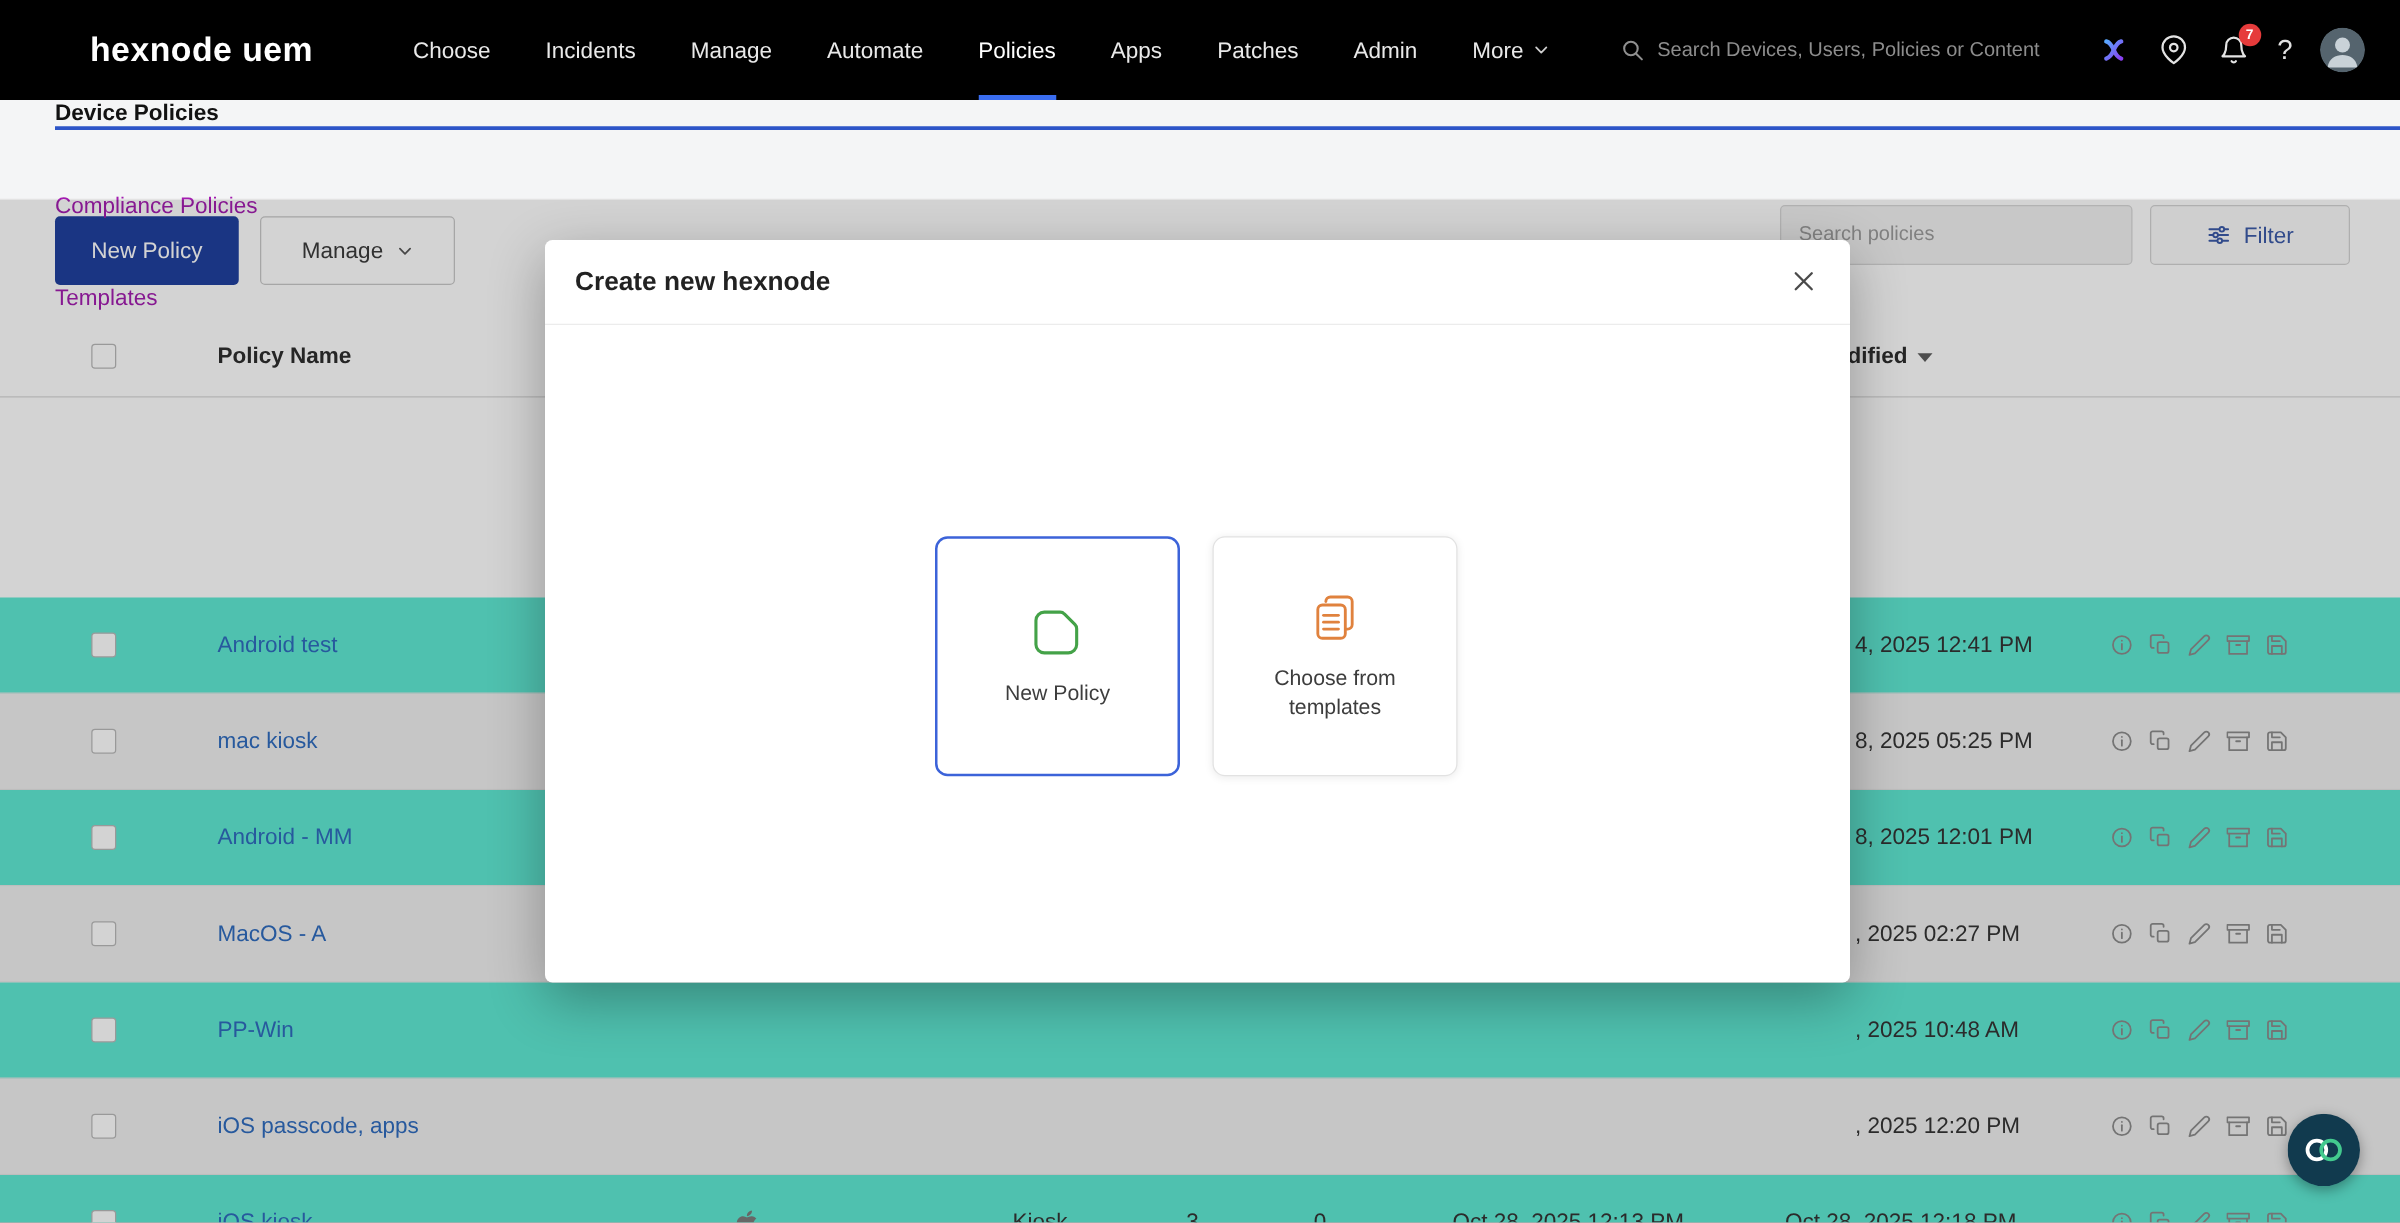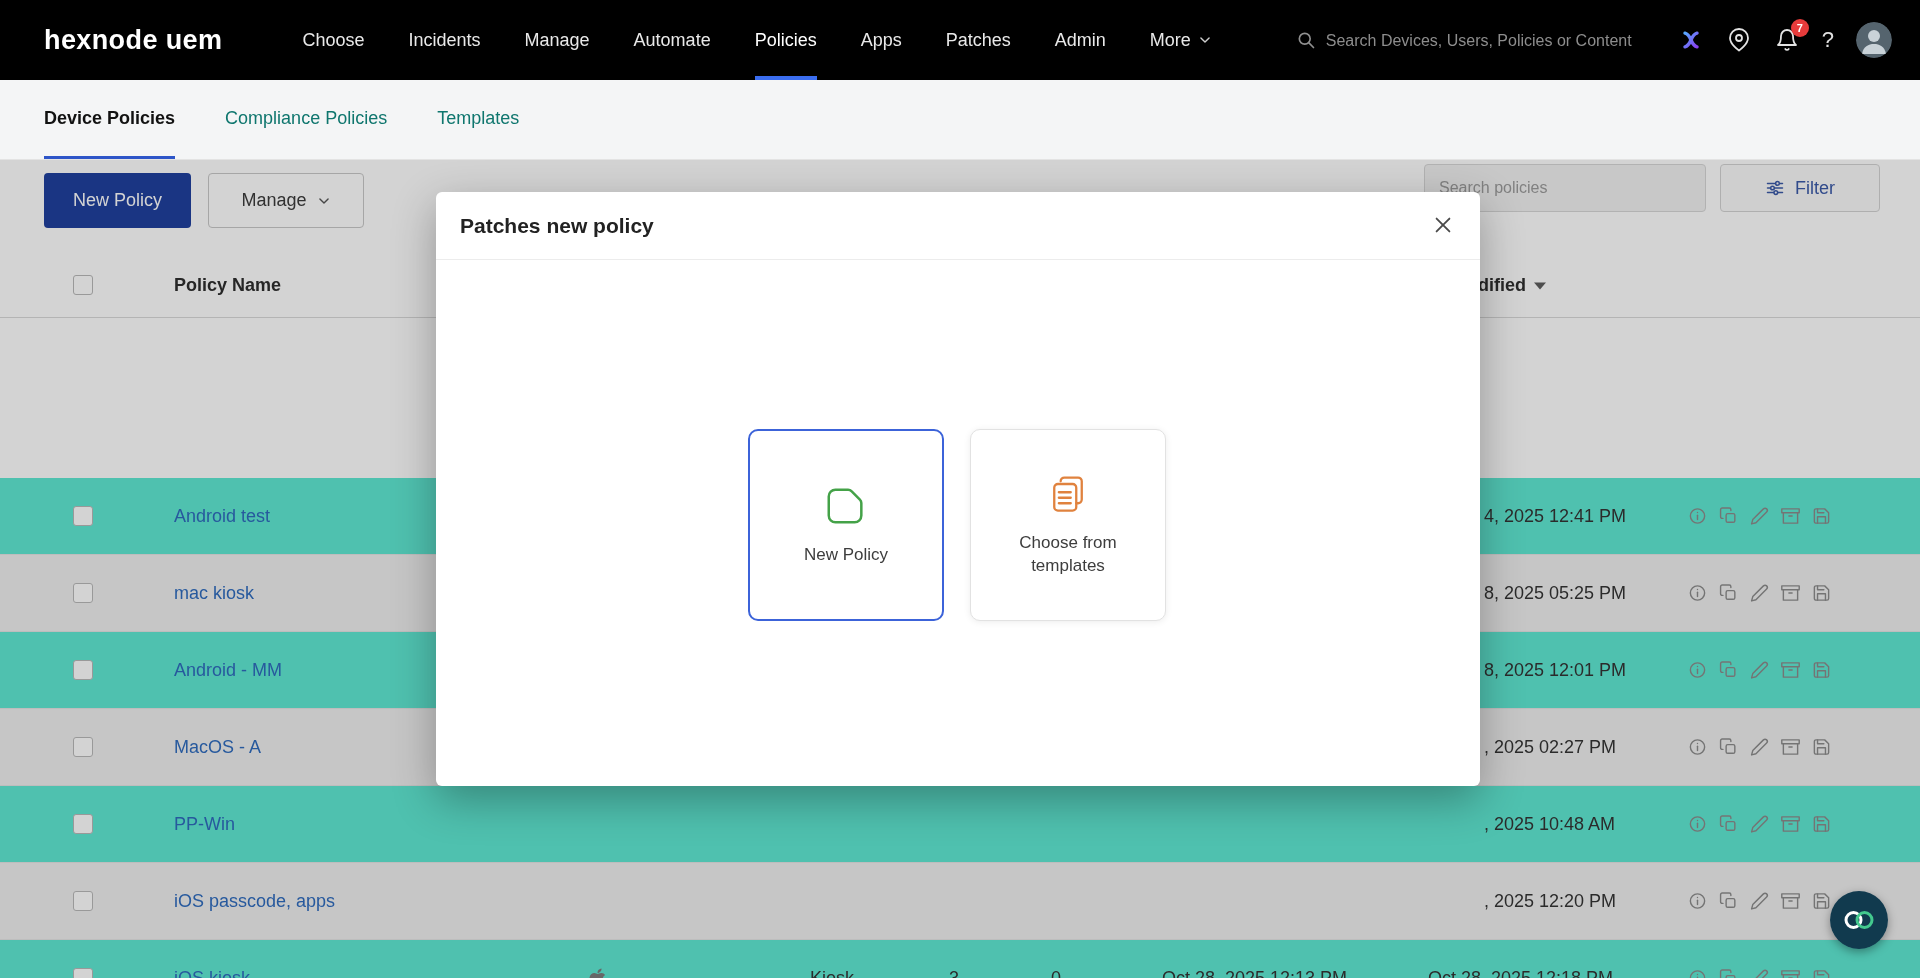--- a/index.html
+++ b/index.html
@@ -3,21 +3,21 @@
 <meta charset="utf-8">
 <style>
   * { margin:0; padding:0; box-sizing:border-box; }
   body { font-family:"Liberation Sans", sans-serif; background:#222; }
   .screen { position:relative; width:1920px; height:978px; background:#fff; overflow:hidden; }
 
   
   .topnav { position:absolute; top:0; left:0; right:0; height:80px; background:#000;
             display:flex; align-items:stretch; padding:0 28px 0 44px; z-index:30; }
   .logo { display:flex; align-items:center; font-size:27px; font-weight:700; color:#fff;
-          letter-spacing:.4px; margin-right:80px; cursor:pointer; }
+          letter-spacing:.4px; margin-right:80px; cursor:pointer;margin-left:28px; }
   .nav-links { display:flex; align-items:stretch; gap:44px; }
   .nav-item { display:flex; align-items:center; color:#e9e9e9; font-size:18px; cursor:pointer;
               border-bottom:4px solid transparent; padding-top:4px; }
   .nav-item.active { color:#fff; border-bottom-color:#3a6df0; }
   .nav-item .chev { width:14px; height:14px; margin-left:7px; color:#cfcfcf; }
   .nav-right { margin-left:auto; display:flex; align-items:center; gap:22px; }
   .nav-search { display:flex; align-items:flex-end; gap:10px; }
   .nav-search .ic { width:20px; height:20px; color:#8f8f8f; }
   .nav-search input { width:330px; background:transparent; border:none; outline:none;
                       color:#cfcfcf; font-size:16px; font-family:inherit; }
@@ -27,22 +27,22 @@
   .nav-ic svg { width:24px; height:24px; }
   .badge { position:absolute; top:-8px; right:-9px; min-width:18px; height:18px; border-radius:9px;
            background:#e63b3b; color:#fff; font-size:11px; display:flex; align-items:center;
            justify-content:center; padding:0 4px; font-weight:700; }
   .help { font-size:22px; color:#e0e0e0; cursor:pointer; }
   .avatar { width:36px; height:36px; border-radius:50%; overflow:hidden; cursor:pointer; }
 
   
   .tabbar { position:absolute; top:80px; left:0; right:0; height:80px; background:#f4f5f6;
             display:flex; align-items:stretch; gap:50px; padding-left:44px;
-            border-bottom:1px solid #e3e3e3; z-index:30; }
-  .tab { display:flex; align-items:center; font-size:18px; color:#0f766e; cursor:pointer;
+            border-bottom:1px solid #e3e3e3; z-index:30;flex-direction:column; }
+  .tab { display:flex; align-items:center; font-size:18px; color:#a21caf; cursor:pointer;
          border-bottom:3px solid transparent; }
   .tab.active { color:#121212; font-weight:600; border-bottom-color:#2d55c8; }
 
   
   .content { position:absolute; top:160px; left:0; right:0; bottom:0; background:#fff; }
   .btn-primary { position:absolute; left:44px; top:13px; width:147px; height:55px;
                  background:#1e3f9e; color:#fff; border:none; border-radius:4px; font-size:18px;
                  font-family:inherit; cursor:pointer; }
   .btn-manage { position:absolute; left:208px; top:13px; width:156px; height:55px; background:#fff;
                 border:1px solid #c8c8c8; border-radius:4px; color:#3a3a3a; font-size:18px;
@@ -472,21 +472,21 @@
             </svg></span>
         </span>
     </div>
 
   </div>
 
   <div class="overlay"></div>
 
   <div class="modal">
     <div class="modal-head">
-      <h2>Patches new policy</h2>
+      <h2>Create new hexnode</h2>
       <span class="mclose"><svg>
             <use href="#s-close"></use>
           </svg></span>
     </div>
     <div class="card sel">
       <svg class="cicon green">
           <use href="#s-file-green"></use>
         </svg>
       <div class="clabel">New Policy</div>
     </div>

